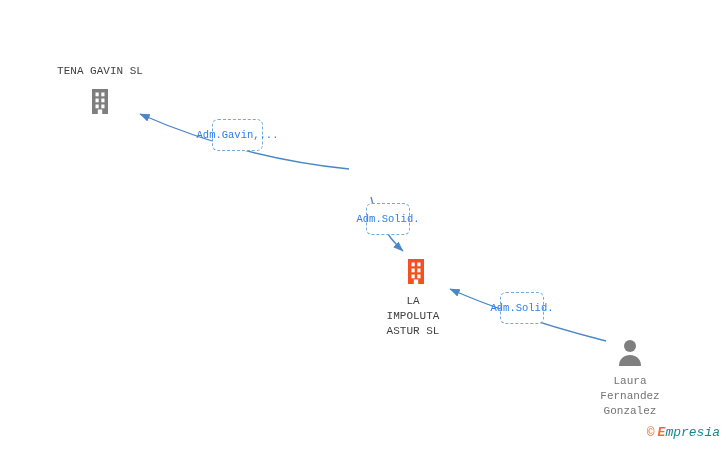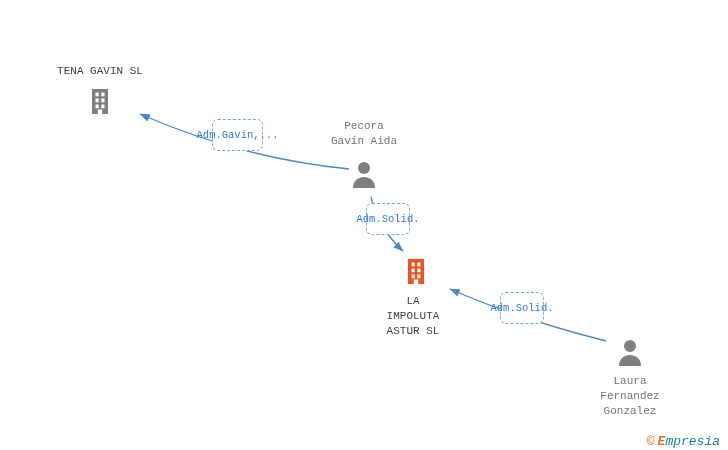--- a/index.html
+++ b/index.html
@@ -42,21 +42,21 @@
     text-align: center;
     display: flex;
     align-items: center;
     justify-content: center;
     cursor: pointer;
   }
   .edge-label .line { display: block; white-space: nowrap; }
   .brand-footer {
     position: absolute;
     right: 8px;
-    bottom: 1px;
+    bottom: 10px;
     font-size: 13px;
     cursor: pointer;
     user-select: none;
   }
   .brand-footer .copy { color: #f26c22; margin-right: 3px; }
   .brand-footer .brand-e { color: #f26c22; font-weight: bold; font-style: italic; }
   .brand-footer .brand-rest { color: #0e8a8e; font-style: italic; }
 </style>
 </head>
 <body>
@@ -85,32 +85,20 @@
         <rect x="17.3" y="7.5" width="3.2" height="3.8" fill="#ffffff"></rect>
         <rect x="11.5" y="13.5" width="3.2" height="3.8" fill="#ffffff"></rect>
         <rect x="17.3" y="13.5" width="3.2" height="3.8" fill="#ffffff"></rect>
         <rect x="11.5" y="19.5" width="3.2" height="3.8" fill="#ffffff"></rect>
         <rect x="17.3" y="19.5" width="3.2" height="3.8" fill="#ffffff"></rect>
         <rect x="13.8" y="24.5" width="4.4" height="4.5" fill="#ffffff"></rect>
       </svg>
     </span>
   </div>
 
-  <div class="node" style="left:328px; top:119px; width:72px;">
-    <div class="node-label person-label">
-      <span class="line">Pecora</span>
-      <span class="line">Gavin Aida</span>
-    </div>
-    <span class="icon-wrap" style="position:absolute; left:20px; top:40px;">
-      <svg width="32" height="32" viewBox="0 0 32 32">
-        <circle cx="16" cy="9" r="6" fill="#7f7f7f"></circle>
-        <path d="M5,29 c0,-7.5 5.5,-11 11,-11 s11,3.5 11,11 Z" fill="#7f7f7f"></path>
-      </svg>
-    </span>
-  </div>
 
   <div class="node" style="left:377px; top:255px; width:72px;">
     <span class="icon-wrap" style="position:absolute; left:23px; top:0;">
       <svg width="32" height="32" viewBox="0 0 32 32">
         <rect x="8" y="4" width="16" height="25" fill="#f4511e"></rect>
         <rect x="11.5" y="7.5" width="3.2" height="3.8" fill="#ffffff"></rect>
         <rect x="17.3" y="7.5" width="3.2" height="3.8" fill="#ffffff"></rect>
         <rect x="11.5" y="13.5" width="3.2" height="3.8" fill="#ffffff"></rect>
         <rect x="17.3" y="13.5" width="3.2" height="3.8" fill="#ffffff"></rect>
         <rect x="11.5" y="19.5" width="3.2" height="3.8" fill="#ffffff"></rect>

